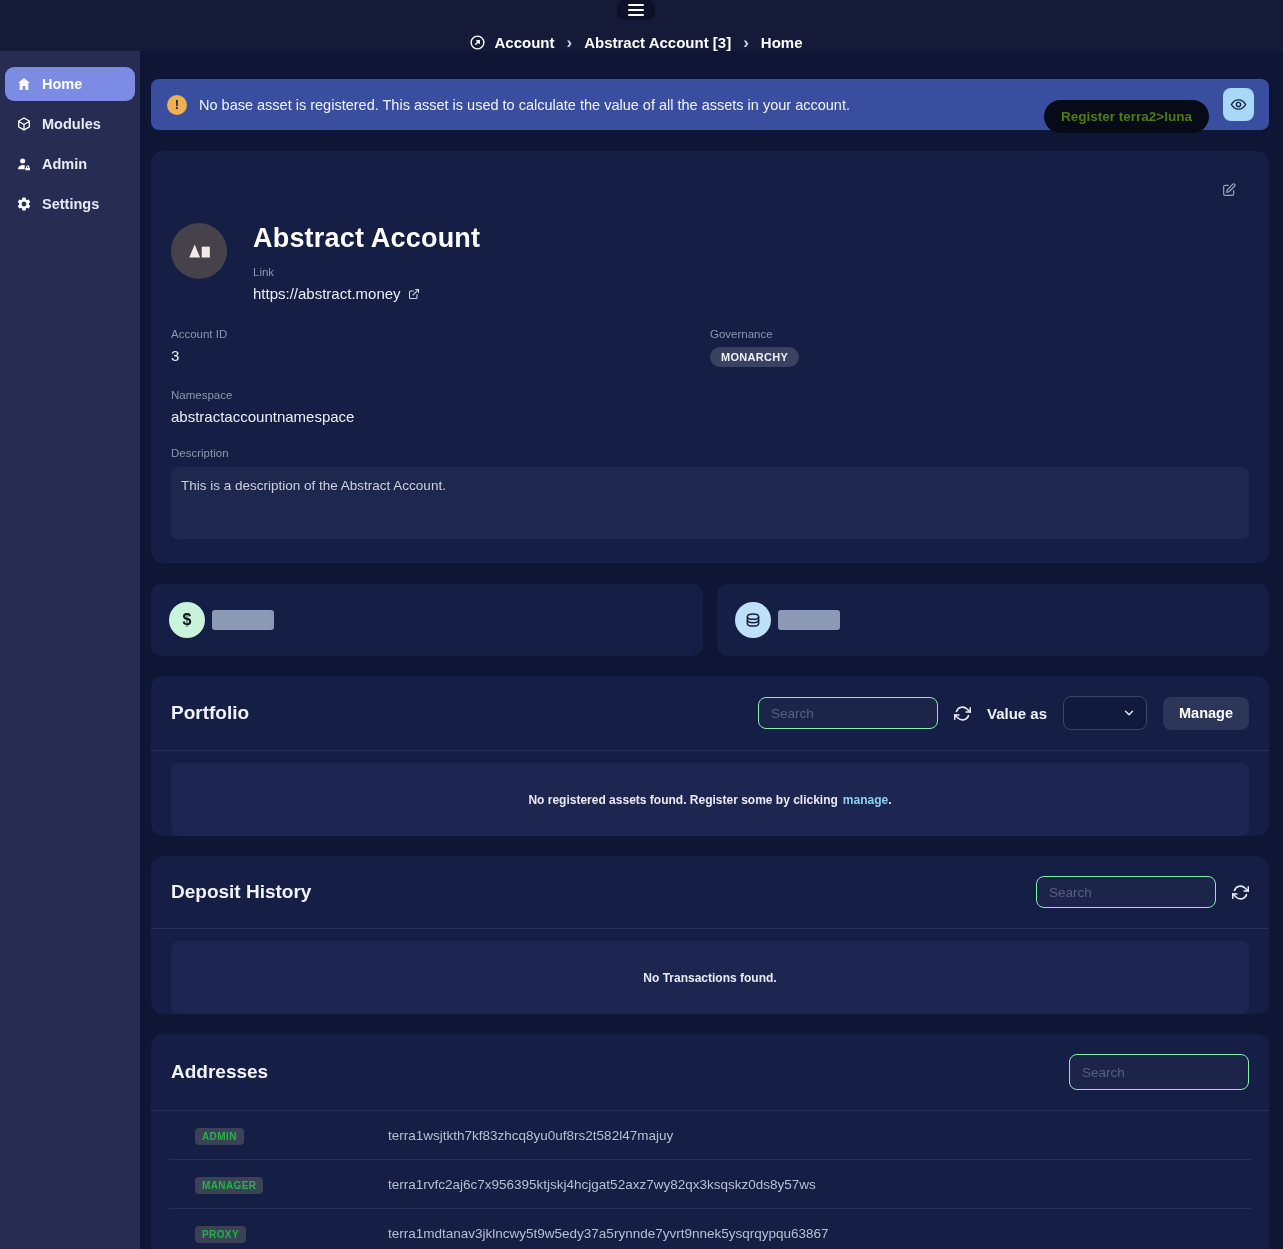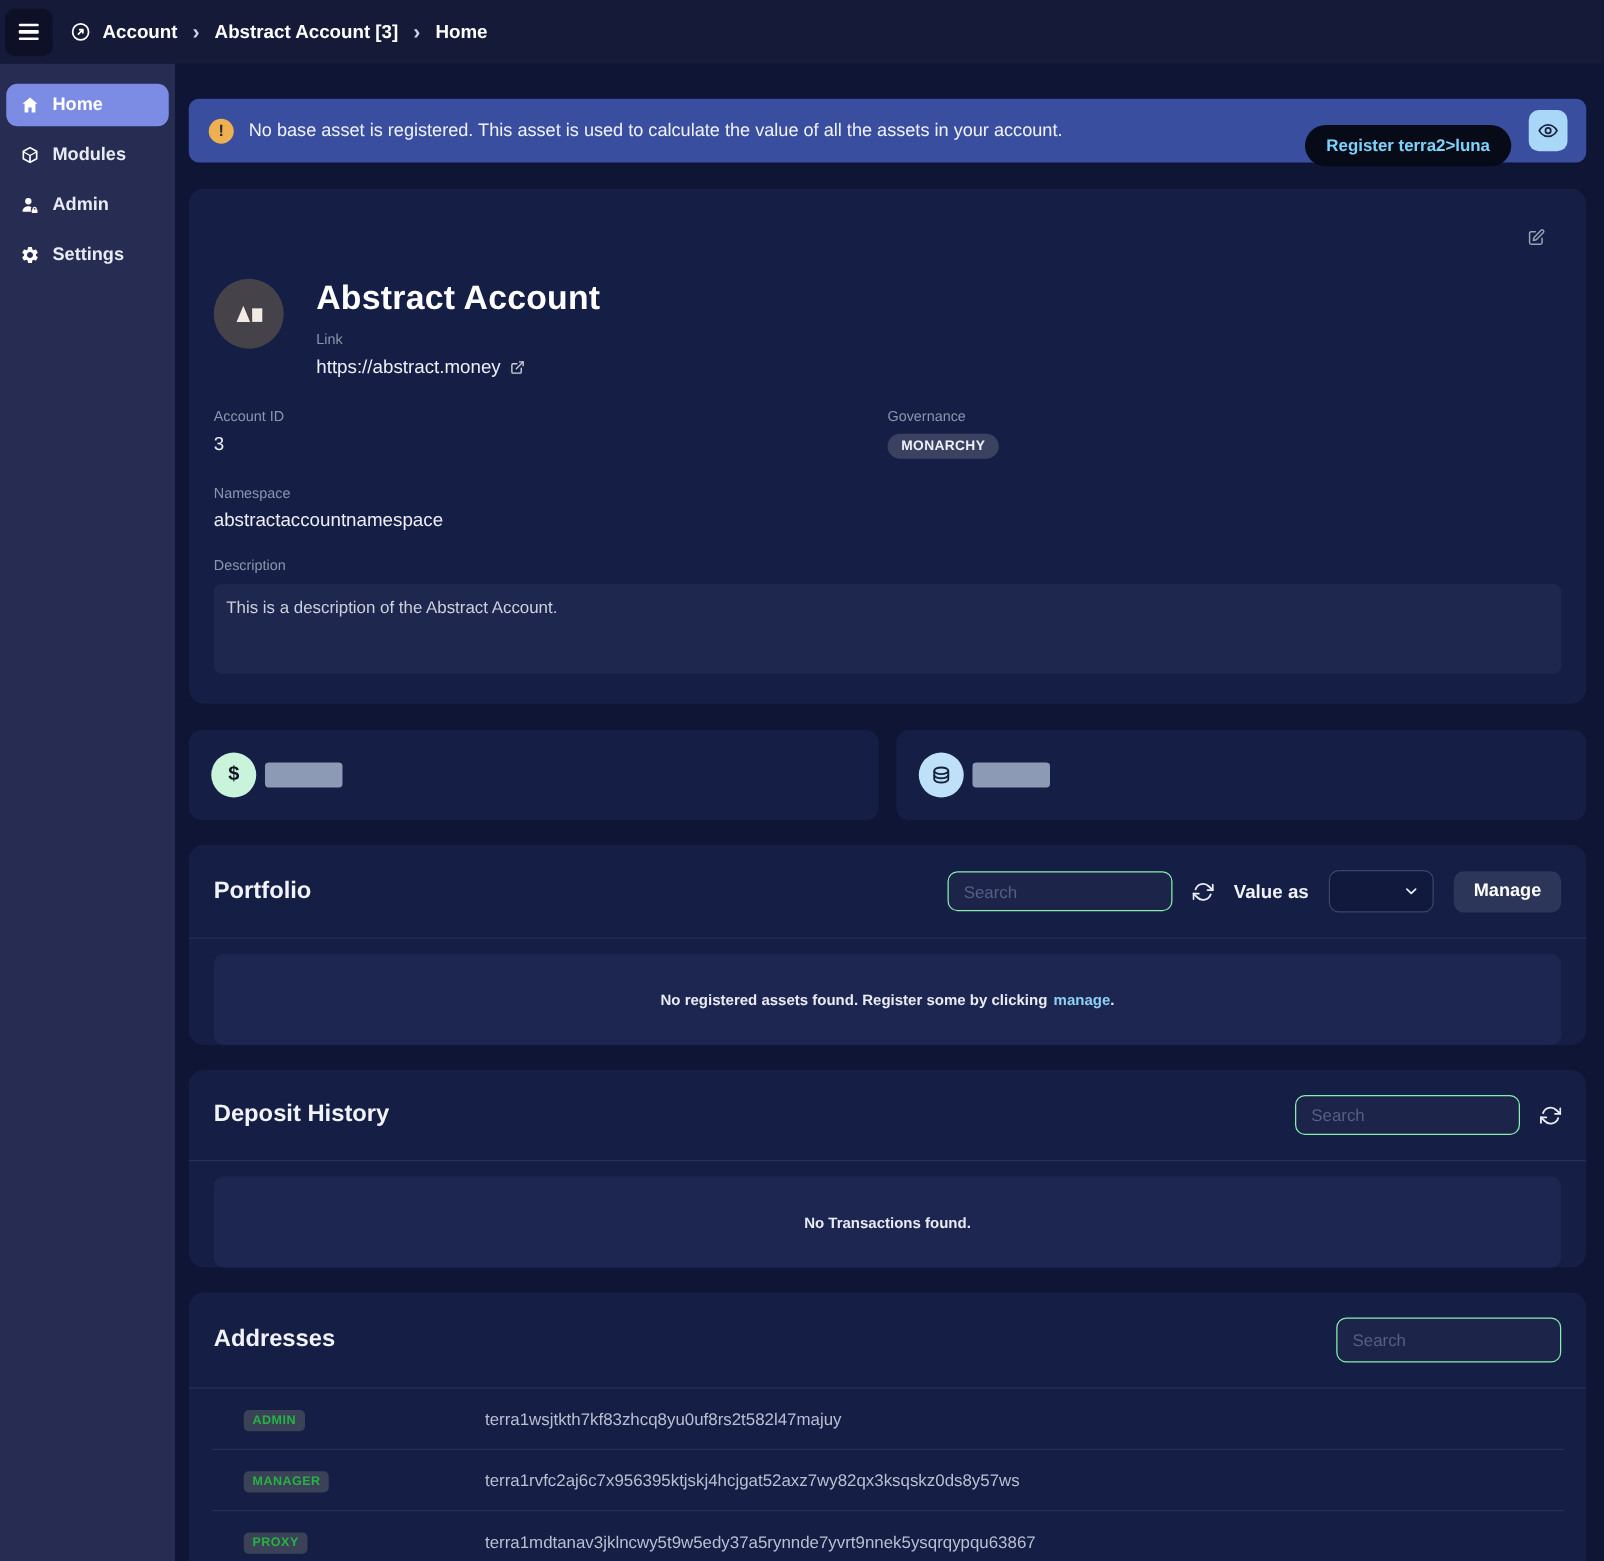--- a/index.html
+++ b/index.html
@@ -5,41 +5,41 @@
   * { box-sizing: border-box; }
   html,body { margin:0; padding:0; }
   body {
     width:1283px; height:1249px; overflow:hidden;
     background:#0f1534; color:#fff;
     font-family:"Liberation Sans", sans-serif;
   }
   svg { display:block; }
 
   
-  .topbar { height:51px; background:#151a38; display:flex; align-items:center; padding:0 16px 0 4px; gap:14px; }
+  .topbar { height:51px; background:#151a38; display:flex; align-items:center; padding:0 16px 0 4px; gap:14px;flex-direction:column; }
   .hamburger { width:38px; height:38px; background:#0d1026; border-radius:8px; display:flex; flex-direction:column; justify-content:center; align-items:center; gap:3px; cursor:pointer; border:none; }
   .hamburger i { display:block; width:16px; height:2.2px; background:#fff; border-radius:1px; }
   .crumbs { display:flex; align-items:center; gap:12px; font-weight:700; font-size:15px; color:#fff; }
   .crumb { display:flex; align-items:center; gap:9px; cursor:pointer; }
   .crumb-sep { color:#cdd3e6; font-size:17px; font-weight:700; line-height:1; }
 
   
   .layout { display:flex; height:1198px; }
   .sidebar { width:140px; flex-shrink:0; background:#262c52; padding:16px 5px 0 5px; }
   .nav-item { display:flex; align-items:center; gap:10px; padding:9px 11px; border-radius:9px; font-weight:700; font-size:14.5px; color:#e9ebf4; margin-bottom:6px; cursor:pointer; }
   .nav-item.active { background:#7c8ce4; color:#fff; }
   .nav-icon { width:16px; height:16px; color:#fff; flex-shrink:0; }
 
   .main { flex:1; padding:28px 14px 0 11px; }
 
   
   .banner { height:51px; background:#3a4ea0; border-radius:8px; display:flex; align-items:center; padding:0 15px 0 16px; gap:12px; }
   .warn-circle { width:20px; height:20px; border-radius:50%; background:#eeb051; color:#232837; font-weight:800; font-size:13px; display:flex; align-items:center; justify-content:center; flex-shrink:0; }
   .banner-msg { flex:1; font-size:14.5px; color:#f1f3fa; }
-  .register-btn { background:#070b18; color:#7dd3fc; font-weight:700; font-size:13.5px; height:33px; padding:0 17px; border-radius:17px; border:none; cursor:pointer; font-family:inherit;margin-top:24px; }
+  .register-btn { background:#070b18; color:#4d7c0f; font-weight:700; font-size:13.5px; height:33px; padding:0 17px; border-radius:17px; border:none; cursor:pointer; font-family:inherit;margin-top:24px; }
   .eye-btn { width:31px; height:33px; background:#a9d7f8; border-radius:8px; border:none; display:flex; align-items:center; justify-content:center; margin-left:2px; cursor:pointer; }
 
   
   .card { background:#151e44; border-radius:12px; }
 
   .account-card { margin-top:21px; padding:30px 20px 24px; position:relative; }
   .acct-header { display:flex; gap:26px;margin-top:42px; }
   .avatar { width:56px; height:56px; border-radius:50%; background:#454349; display:flex; align-items:center; justify-content:center; flex-shrink:0; }
   .acct-title { font-size:27px; font-weight:700; letter-spacing:.2px; margin-bottom:12px; }
   .edit-btn { position:absolute; top:30px; right:26px; background:none; border:none; color:#9aa1b8; cursor:pointer; }

